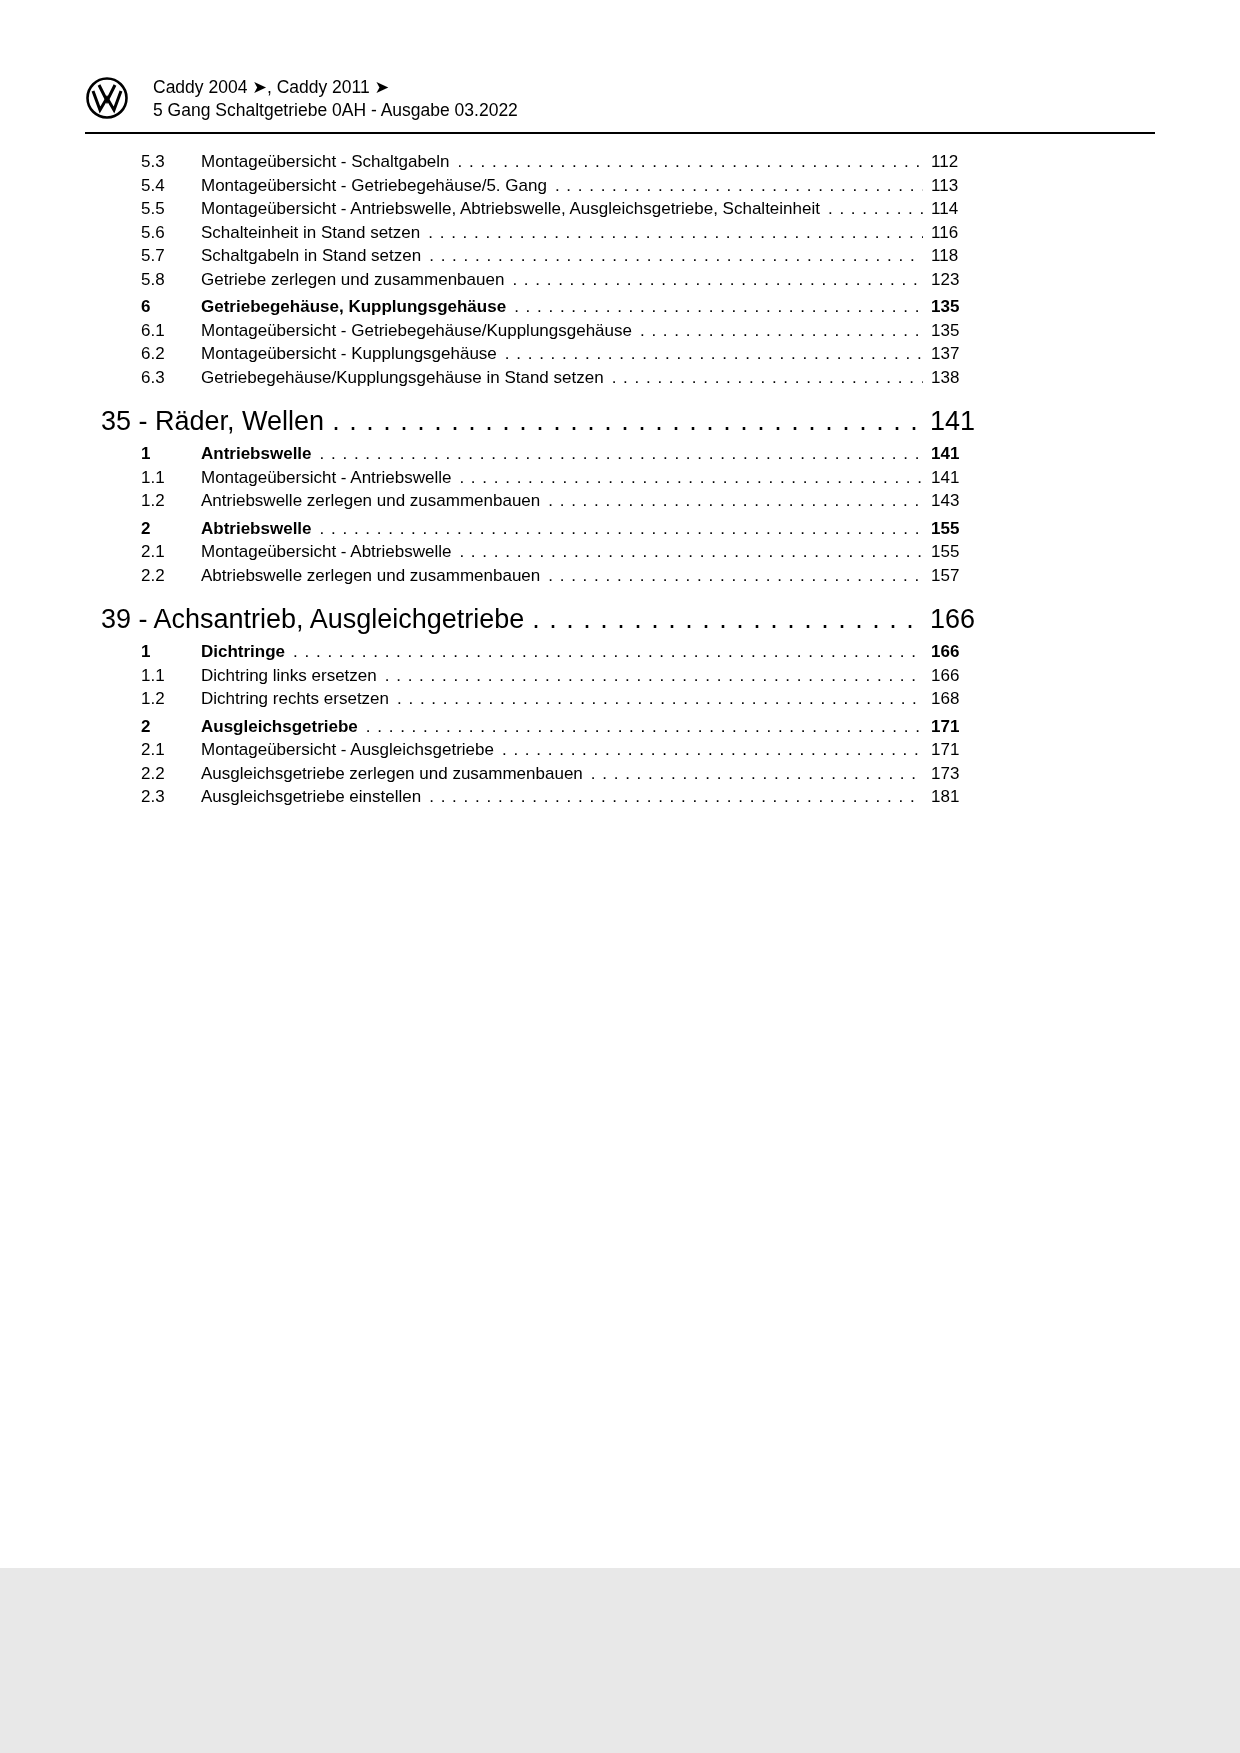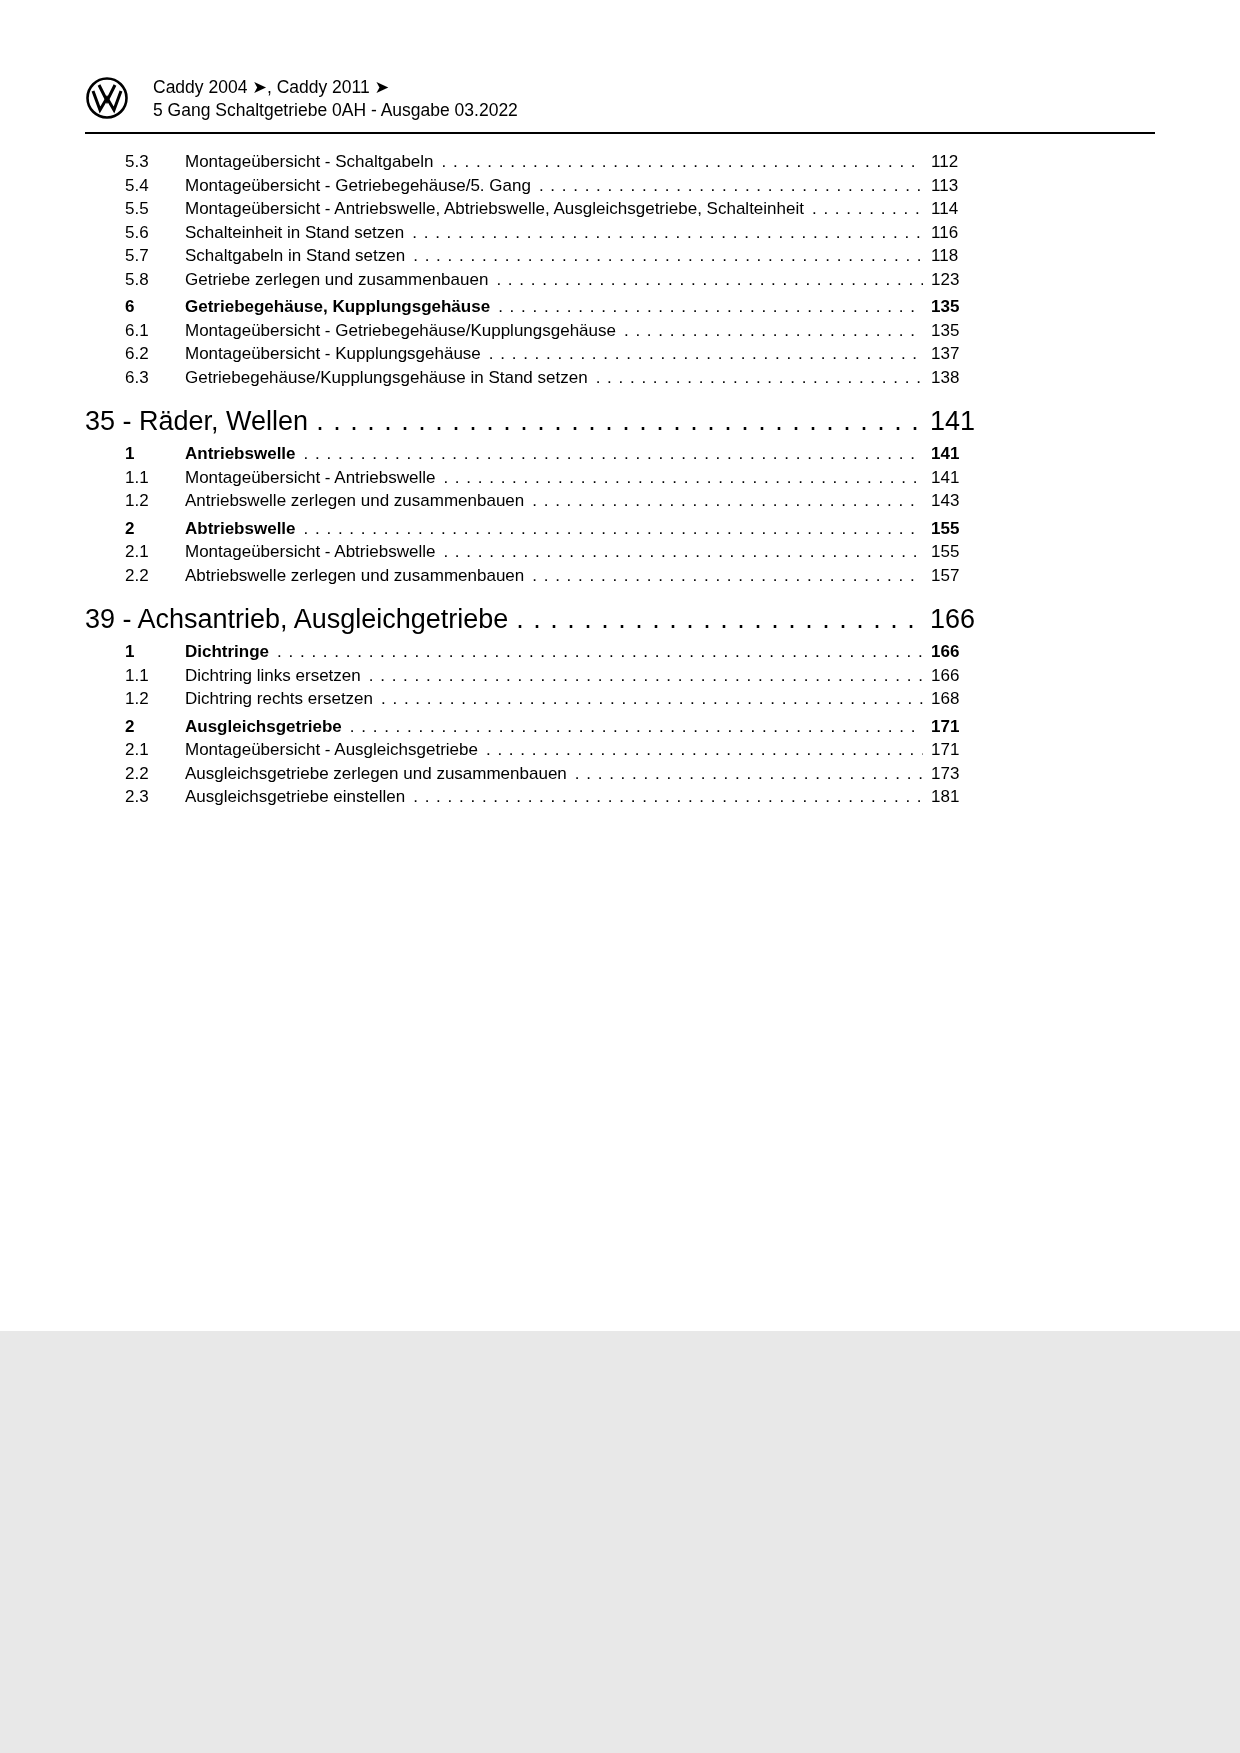--- a/index.html
+++ b/index.html
@@ -1,18 +1,18 @@
 <!DOCTYPE html>
 <html><head>
 <meta charset="utf-8">
 <style>
   html,body { margin:0; padding:0; background:#e8e8e8; }
   .page {
     position:relative;
-    width:1240px; height:1331px;
+    width:1240px; height:1568px;
     margin:0 auto;
     background:#ffffff;
     font-family:"Liberation Sans", sans-serif;
     color:#000;
     overflow:hidden;
   }
 
   
   .header {
     position:absolute;
@@ -36,20 +36,21 @@
     left:85px; top:150px;
     width:1070px;
   }
   .row {
     display:flex;
     align-items:baseline;
     font-size:17px;
     line-height:23.5px;
     padding-right:180px;
     white-space:nowrap;
+    margin-left:16px;
   }
   .row .num { flex:0 0 60px; }
   .row.sub, .row.section { padding-left:40px; }
   .row.section { font-weight:bold; margin-top:4px; }
   .row.chapter {
     font-size:27px;
     line-height:27px;
     margin-top:19px;
     margin-bottom:7px;
   }

